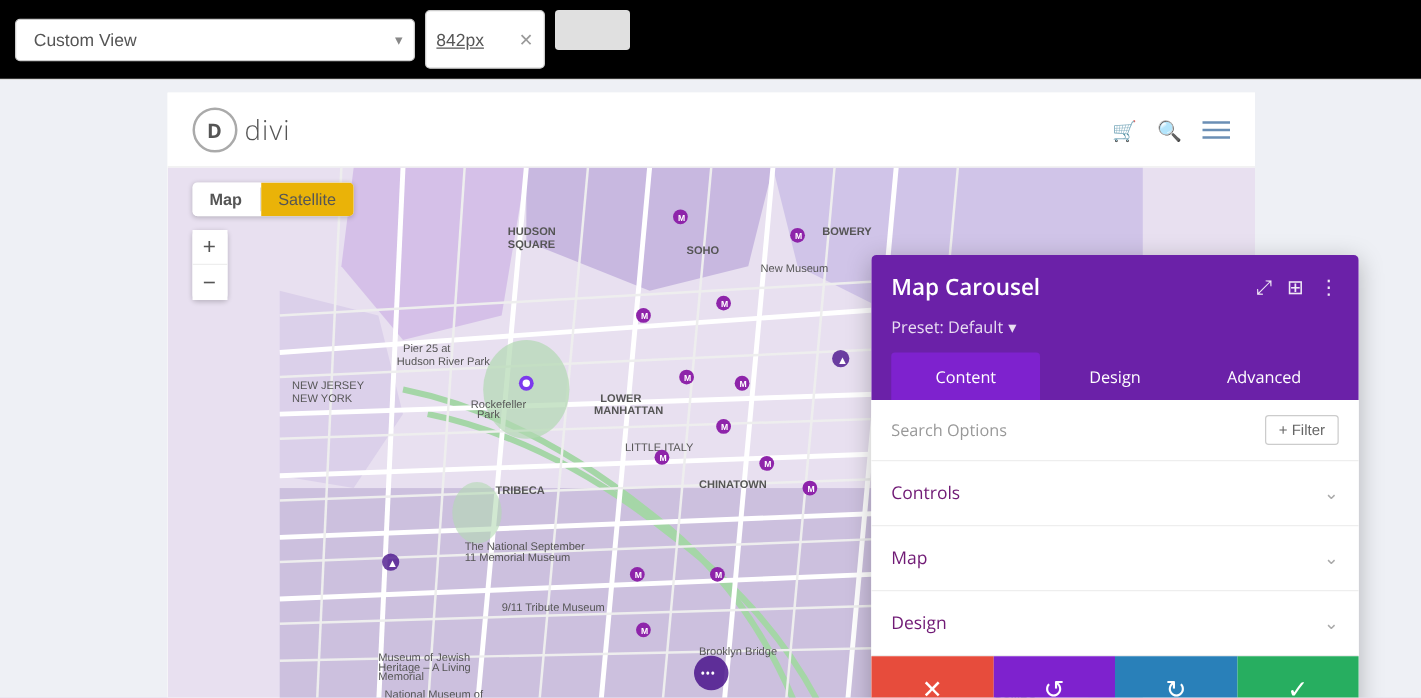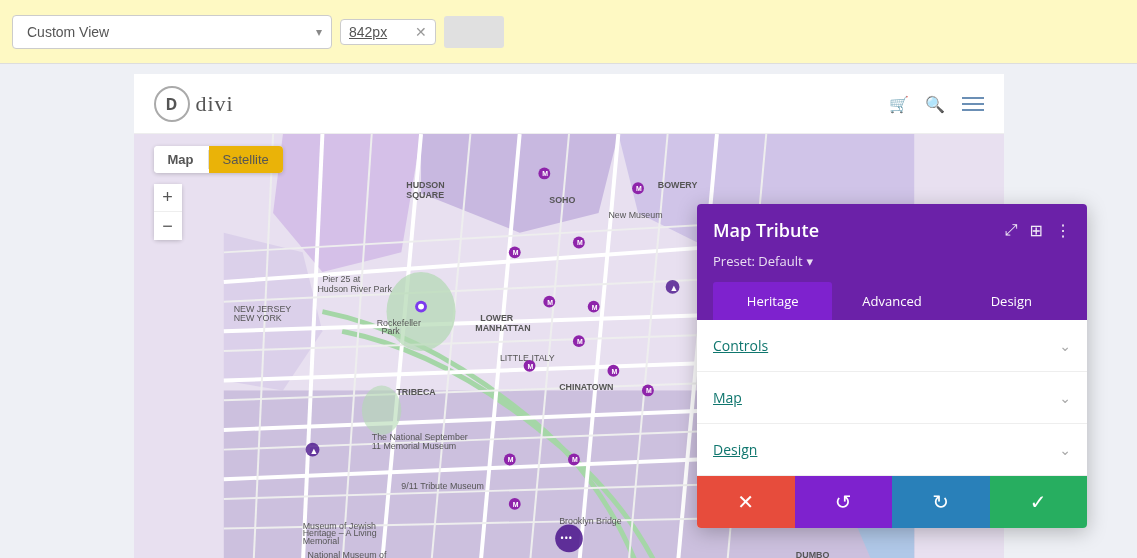--- a/index.html
+++ b/index.html
@@ -7,22 +7,21 @@
       width: 1137px;
       height: 558px;
       overflow: hidden;
       font-family: 'Open Sans', Arial, sans-serif;
       background: #e8eaf0;
     }
 
     
     .top-toolbar {
       display: flex;
-      align-items: center;
-      background: #fef9c3;
+      background: #000000;
       border-bottom: 1px solid #ddd;
       padding: 8px 12px;
       gap: 8px;
       height: 64px;
     }
     .view-select-wrapper {
       position: relative;
       display: flex;
       align-items: center;
     }
@@ -141,21 +140,20 @@
       justify-content: center;
       font-size: 16px;
       color: #555;
       font-weight: bold;
     }
     .logo-text {
       font-size: 22px;
       color: #555;
       font-weight: 300;
       letter-spacing: 1px;
-      font-family: Liberation Serif, serif;
     }
     .header-icons {
       display: flex;
       gap: 16px;
       align-items: center;
     }
     .header-icon {
       color: #555;
       font-size: 16px;
       cursor: pointer;
@@ -359,23 +357,22 @@
       padding: 0 16px;
     }
     .accordion-header {
       display: flex;
       align-items: center;
       justify-content: space-between;
       padding: 16px 0;
       cursor: pointer;
     }
     .accordion-title {
-      color: #0f766e;
+      color: #701a75;
       font-size: 14px;
-      text-decoration: underline;
     }
     .accordion-chevron {
       color: #aaa;
       font-size: 14px;
     }
 
     
     .action-bar {
       display: grid;
       grid-template-columns: 1fr 1fr 1fr 1fr;
@@ -578,39 +575,43 @@
           </div>
         </div>
       </div>
 
     </div>
   </div>
 
   <div class="settings-panel">
     <div class="settings-header">
       <div class="settings-title-row">
-        <span class="settings-title">Map Tribute</span>
+        <span class="settings-title">Map Carousel</span>
         <div class="settings-header-icons">
           <button class="settings-icon-btn">⤢</button>
           <button class="settings-icon-btn">⊞</button>
           <button class="settings-icon-btn">⋮</button>
         </div>
       </div>
       <div class="preset-row">
         <span>Preset: Default</span>
         <span>▾</span>
       </div>
       <div class="settings-tabs">
-        <div class="settings-tab active">Heritage</div>
+        <div class="settings-tab active">Content</div>
+        <div class="settings-tab">Design</div>
         <div class="settings-tab">Advanced</div>
-        <div class="settings-tab">Design</div>
       </div>
     </div>
 
     <div class="settings-body">
+      <div class="search-filter-row">
+        <span class="search-options-text">Search Options</span>
+        <button class="filter-btn">+ Filter</button>
+      </div>
 
       <div class="accordion-item">
         <div class="accordion-header">
           <span class="accordion-title">Controls</span>
           <span class="accordion-chevron">⌄</span>
         </div>
       </div>
 
       <div class="accordion-item">
         <div class="accordion-header">

